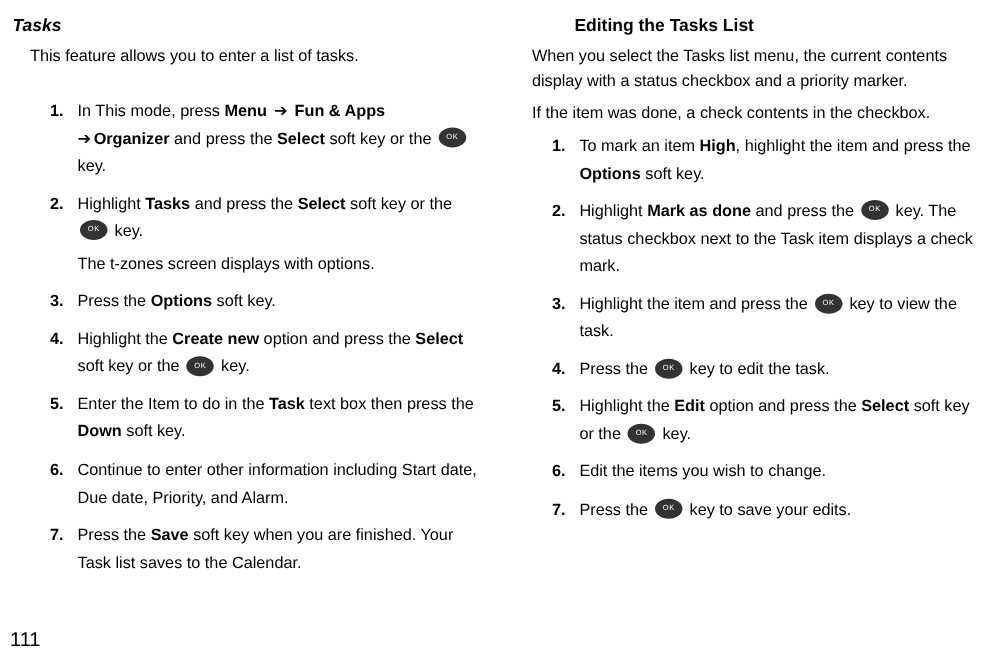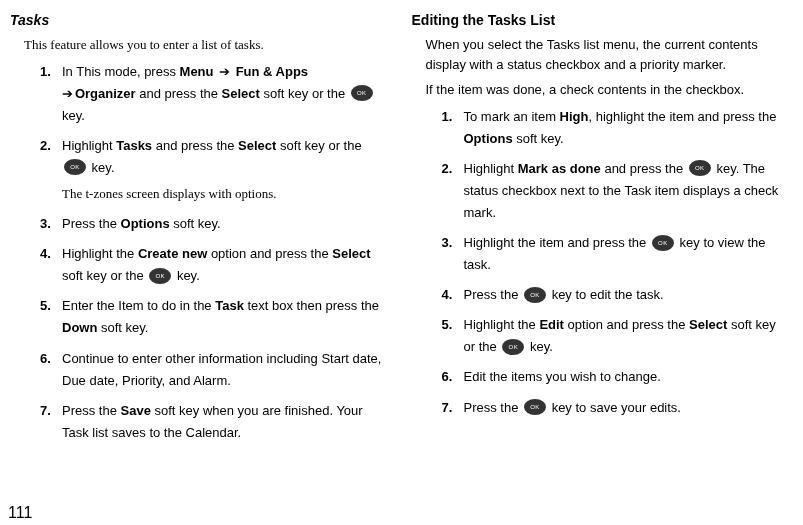--- a/index.html
+++ b/index.html
@@ -20,22 +20,21 @@
   .col {
     flex: 1;
   }
   .section-title {
     font-weight: 900;
     font-style: italic;
     font-size: 14px;
     margin: 0 0 4px 0;
   }
   .intro {
-    margin: 0 0 6px 14px;
-    font-family: Liberation Serif, serif;
+    margin: 0 0 23px 14px;
   }
   .body-text {
     margin: 0 0 6px 14px;
   }
   ol.steps {
     list-style: none;
     padding: 0;
     margin: 0 0 0 30px;
   }
   ol.steps > li {
@@ -63,21 +62,20 @@
     text-align: center;
     line-height: 16px;
     letter-spacing: 0.5px;
     margin: 0 2px;
     position: relative;
     top: -1px;
   }
   .arrow { margin: 0 2px; }
   .sub {
     margin-top: 4px;
-    font-family: Liberation Serif, serif;
   }
   .page-num {
     position: absolute;
     left: 8px;
     bottom: 0;
     font-size: 16px;
   }
 </style>
 </head>
 <body>
@@ -115,21 +113,21 @@
         <span>Continue to enter other information including Start date, Due date, Priority, and Alarm.</span>
       </li>
       <li>
         <span class="num">7.</span>
         <span>Press the </span><b>Save</b><span> soft key when you are finished. Your Task list saves to the Calendar.</span>
       </li>
     </ol>
   </div>
 
   <div class="col">
-    <div class="section-title" style="font-style:normal;">Editing the Tasks List</div>
+    <div class="section-title" style="font-style:normal;margin-left:48px;">Editing the Tasks List</div>
     <div class="body-text">When you select the Tasks list menu, the current contents display with a status checkbox and a priority marker.</div>
     <div class="body-text">If the item was done, a check contents in the checkbox.</div>
 
     <ol class="steps">
       <li>
         <span class="num">1.</span>
         <span>To mark an item </span><b>High</b><span>, highlight the item and press the </span><b>Options</b><span> soft key.</span>
       </li>
       <li>
         <span class="num">2.</span>

